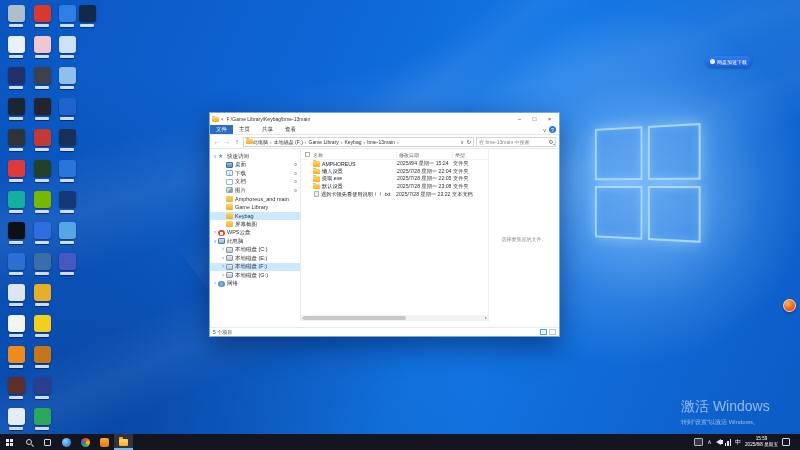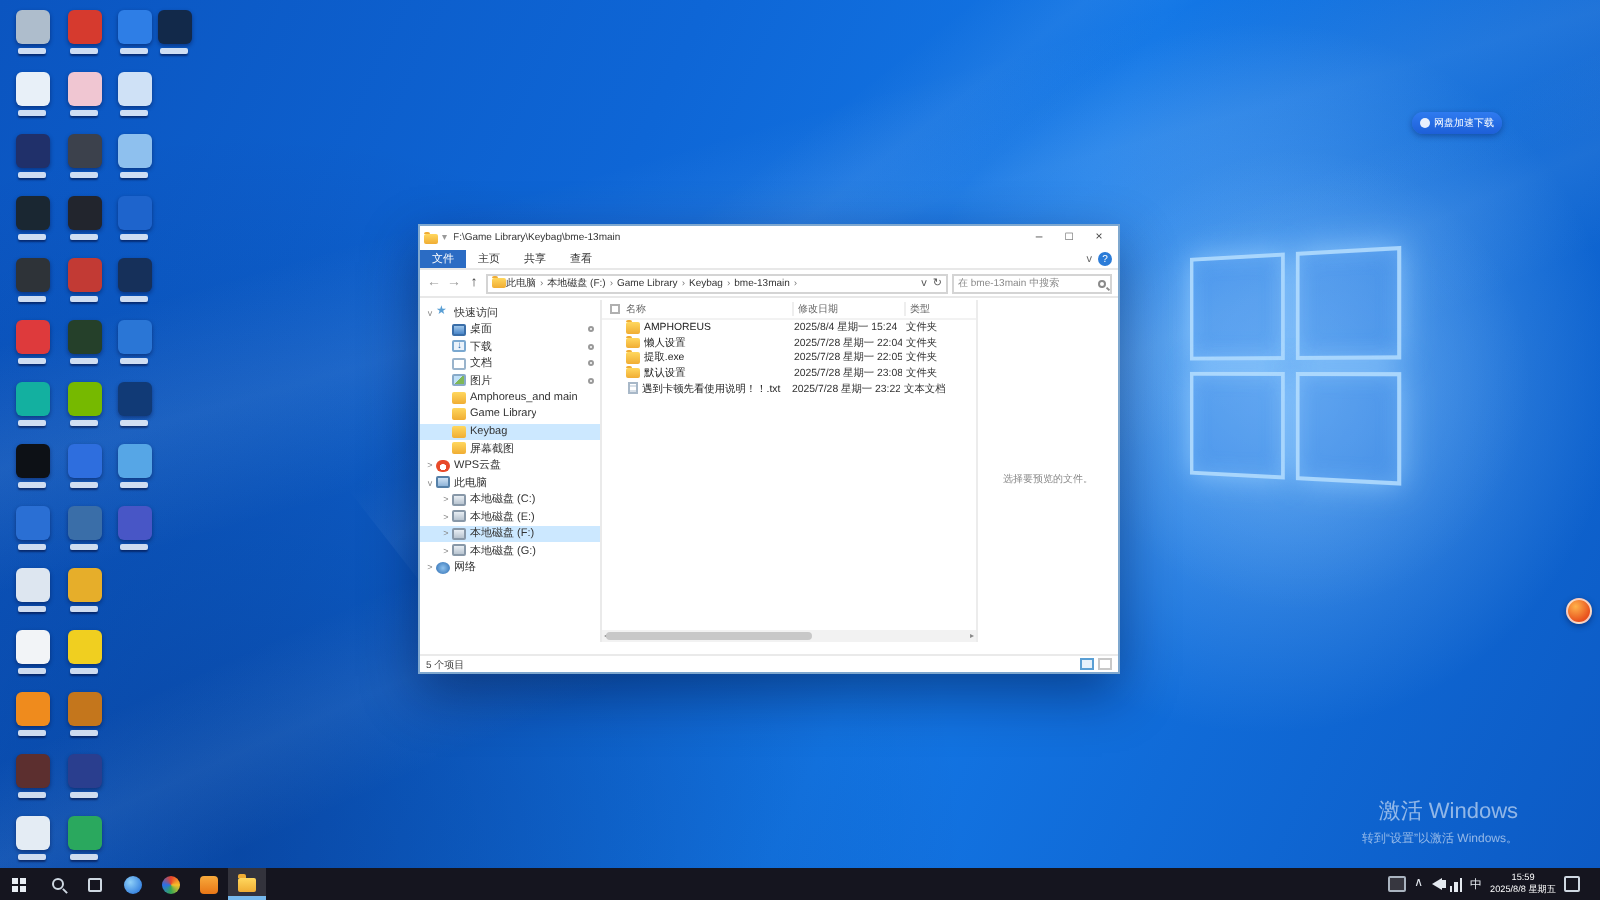--- a/index.html
+++ b/index.html
@@ -34,21 +34,21 @@
   .netpill { position:absolute; left:706px; top:56px; height:11px; padding:0 4px; border-radius:6px;
     background:linear-gradient(#2f7bf0,#1d5fd8); color:#fff; font-size:5px; display:flex; align-items:center; gap:2px;
     box-shadow:0 1px 3px rgba(0,20,80,.4); }
   .netpill .dot { width:5px; height:5px; border-radius:50%; background:#fff; opacity:.9; }
   
   .avatarf { position:absolute; left:783px; top:299px; width:13px; height:13px; border-radius:50%;
     background:radial-gradient(circle at 35% 30%, #ffb24a, #e8521e 70%); border:1px solid rgba(255,255,255,.7);
     box-shadow:0 1px 3px rgba(0,0,40,.4); }
   
   .watermark { position:absolute; left:681px; top:398px; color:rgba(255,255,255,.55); }
-  .watermark .l1 { font-size:11px;text-align:right; }
+  .watermark .l1 { font-size:14px; }
   .watermark .l2 { font-size:6px; margin-top:2px; }
   
   .win { position:absolute; left:209px; top:112px; width:351px; height:225px; background:#fff;
     border:1px solid #7fa8cf; box-shadow:0 10px 26px rgba(0,10,50,.45); font-size:6px; color:#222; }
   .titlebar { height:12px; display:flex; align-items:center; padding:0 2px; background:#fff; }
   .qat { display:flex; align-items:center; gap:2px; }
   .mini-folder { width:7px; height:5px; background:linear-gradient(#ffd75e,#f0ad33); border-radius:1px; position:relative; }
   .mini-folder:before { content:""; position:absolute; top:-1px; left:0; width:3px; height:1px; background:#f0ad33; border-radius:1px 1px 0 0; }
   .qat .sep { color:#999; font-size:5px; }
   .title { font-size:5px; color:#333; margin-left:3px; flex:1; white-space:nowrap; overflow:hidden; }

